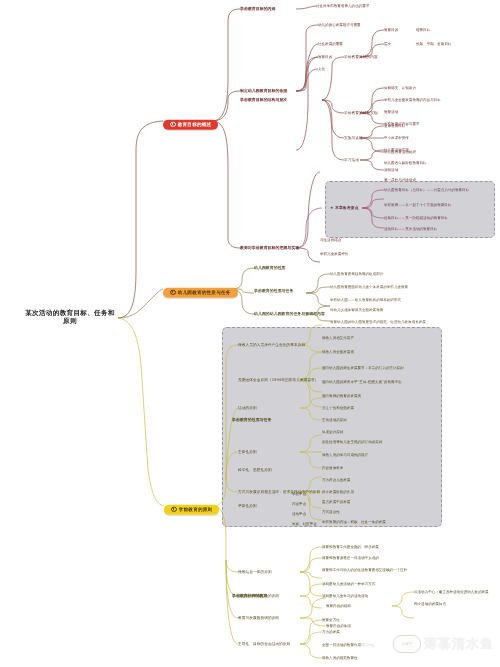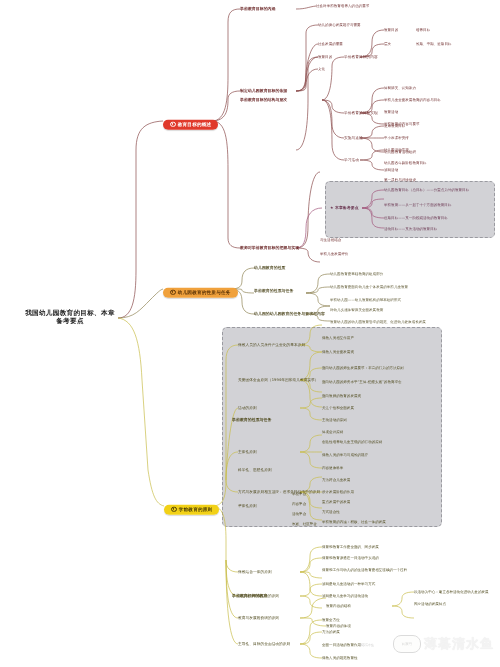--- a/index.html
+++ b/index.html
@@ -211,21 +211,21 @@
         <path d="M392,606 C400,606 402,602 402,598 C402,594 406,592 414,592"></path>
         <path d="M392,606 C400,606 402,608 402,612 C402,616 406,618 414,618"></path>
 
         <path d="M300,644 C308,644 310,636 310,628 C310,622 314,620 322,620"></path>
         <path d="M300,644 C308,644 310,642 310,638 C310,634 314,632 322,632"></path>
         <path d="M300,644 C308,644 310,648 310,652 C310,656 314,658 322,658"></path>
       </g>
     </g>
   </svg>
 
-  <div class="node root" style="left:24px;top:318px;">我国幼儿园教育的目标、本章备考要点</div>
+  <div class="node root" style="left:24px;top:318px;">某次活动的教育目标、任务和原则</div>
 
   <div class="node" style="left:163px;top:121px;">
     <span class="badge badge-red">
       <span class="dot"></span><span>教育目标的概述</span>
     </span>
   </div>
 
   <div class="node" style="left:163px;top:289px;">
     <span class="badge badge-orange">
       <span class="dot"></span><span>幼儿园教育的性质与任务</span>

